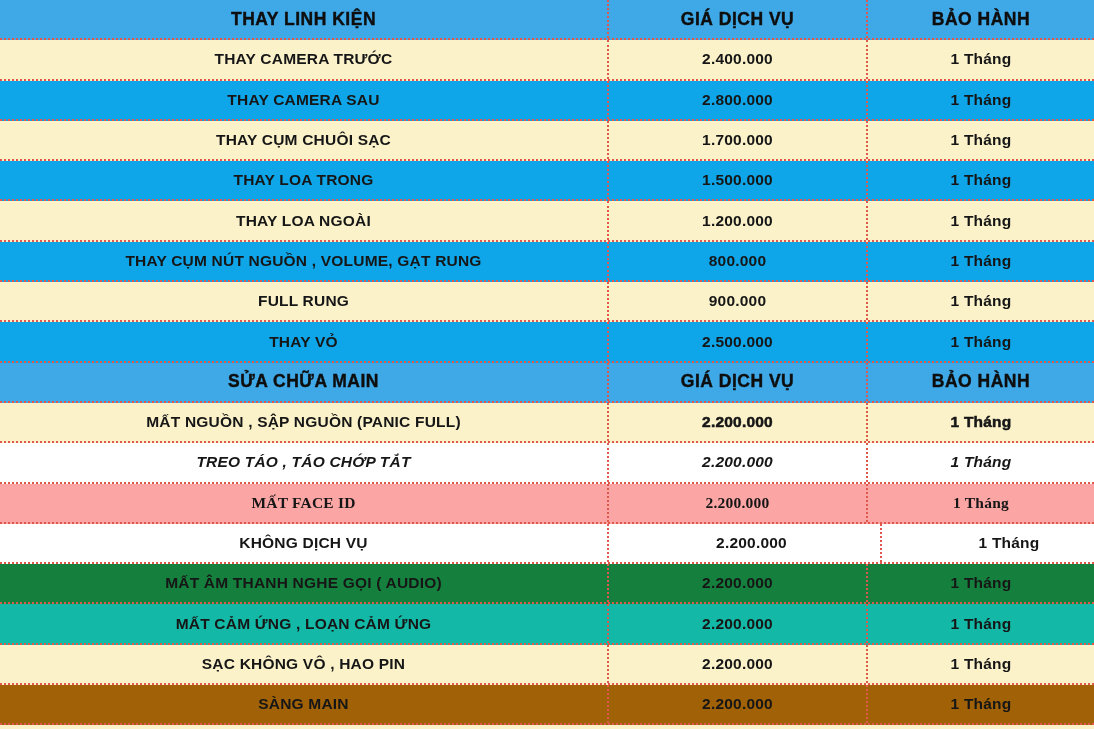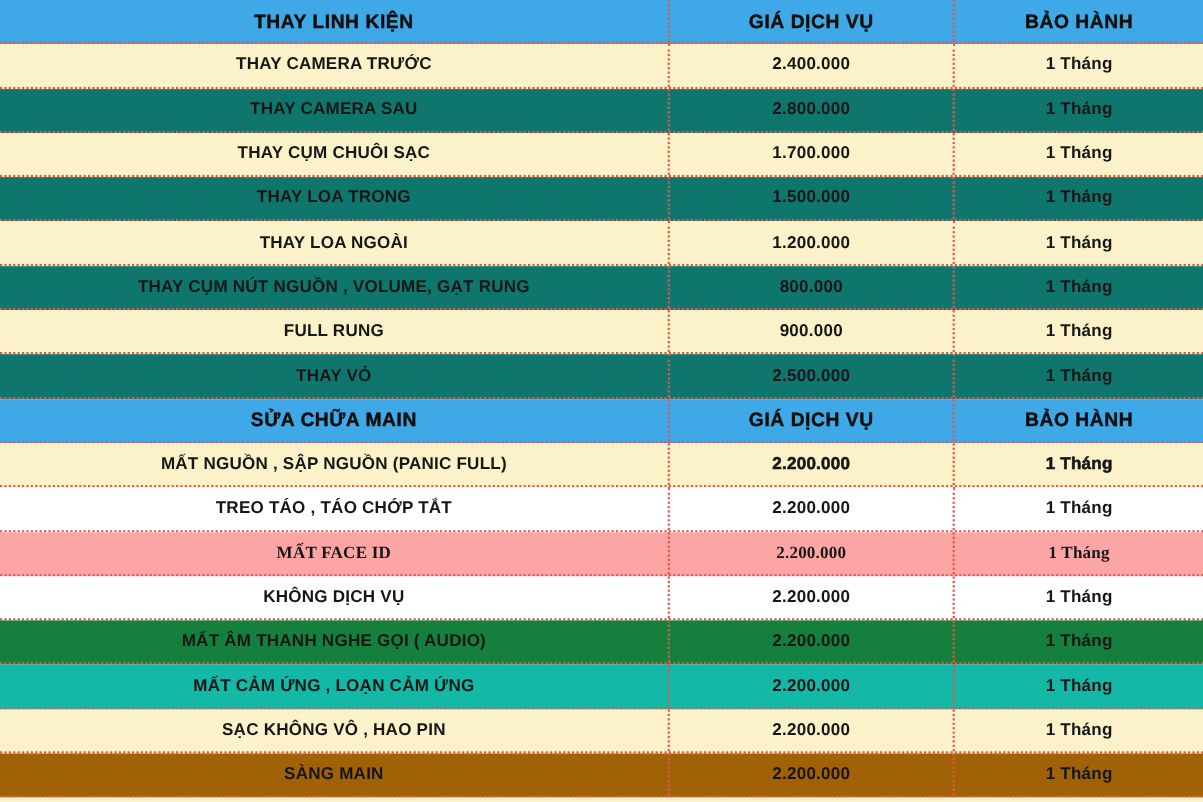--- a/index.html
+++ b/index.html
@@ -13,21 +13,21 @@
   .price-table {
     width: 1094px; height: 729px;
     display: flex; flex-direction: column;
   }
   .row {
     flex: 0 0 40.3px;
     height: 40.3px;
     display: grid;
     grid-template-columns: 609px 259px 226px;
     border-bottom: 2px dotted #E0584C;
-    background: #0f766e;
+    background: #0ea5e9;
   }
   .cell {
     display: flex; align-items: center; justify-content: center;
     font-size: 15.5px;
     font-weight: 700;
     color: #161616;
     letter-spacing: 0.2px;
     white-space: nowrap;
     overflow: hidden;
   }
@@ -108,31 +108,31 @@
     <div class="row header">
       <div class="cell c1">SỬA CHỮA MAIN</div>
       <div class="cell c2">GIÁ DỊCH VỤ</div>
       <div class="cell c3">BẢO HÀNH</div>
     </div>
     <div class="row" style="background:#FBF2CA;">
       <div class="cell c1">MẤT NGUỒN , SẬP NGUỒN (PANIC FULL)</div>
       <div class="cell c2 xbold">2.200.000</div>
       <div class="cell c3 xbold">1 Tháng</div>
     </div>
-    <div class="row" style="background:#FFFFFF;">
+    <div class="row" style="background:#FFFFFF;font-style:italic;">
       <div class="cell c1">TREO TÁO , TÁO CHỚP TẮT</div>
       <div class="cell c2">2.200.000</div>
       <div class="cell c3">1 Tháng</div>
     </div>
     <div class="row" style="background:#fca5a5;font-family:Liberation Serif, serif;">
       <div class="cell c1">MẤT FACE ID</div>
       <div class="cell c2">2.200.000</div>
       <div class="cell c3">1 Tháng</div>
     </div>
-    <div class="row" style="background:#FFFFFF;">
+    <div class="row" style="background:#FFFFFF;gap:14px;">
       <div class="cell c1">KHÔNG DỊCH VỤ</div>
       <div class="cell c2">2.200.000</div>
       <div class="cell c3">1 Tháng</div>
     </div>
     <div class="row" style="background:#15803d;">
       <div class="cell c1">MẤT ÂM THANH NGHE GỌI ( AUDIO)</div>
       <div class="cell c2">2.200.000</div>
       <div class="cell c3">1 Tháng</div>
     </div>
     <div class="row" style="background:#14b8a6;">

